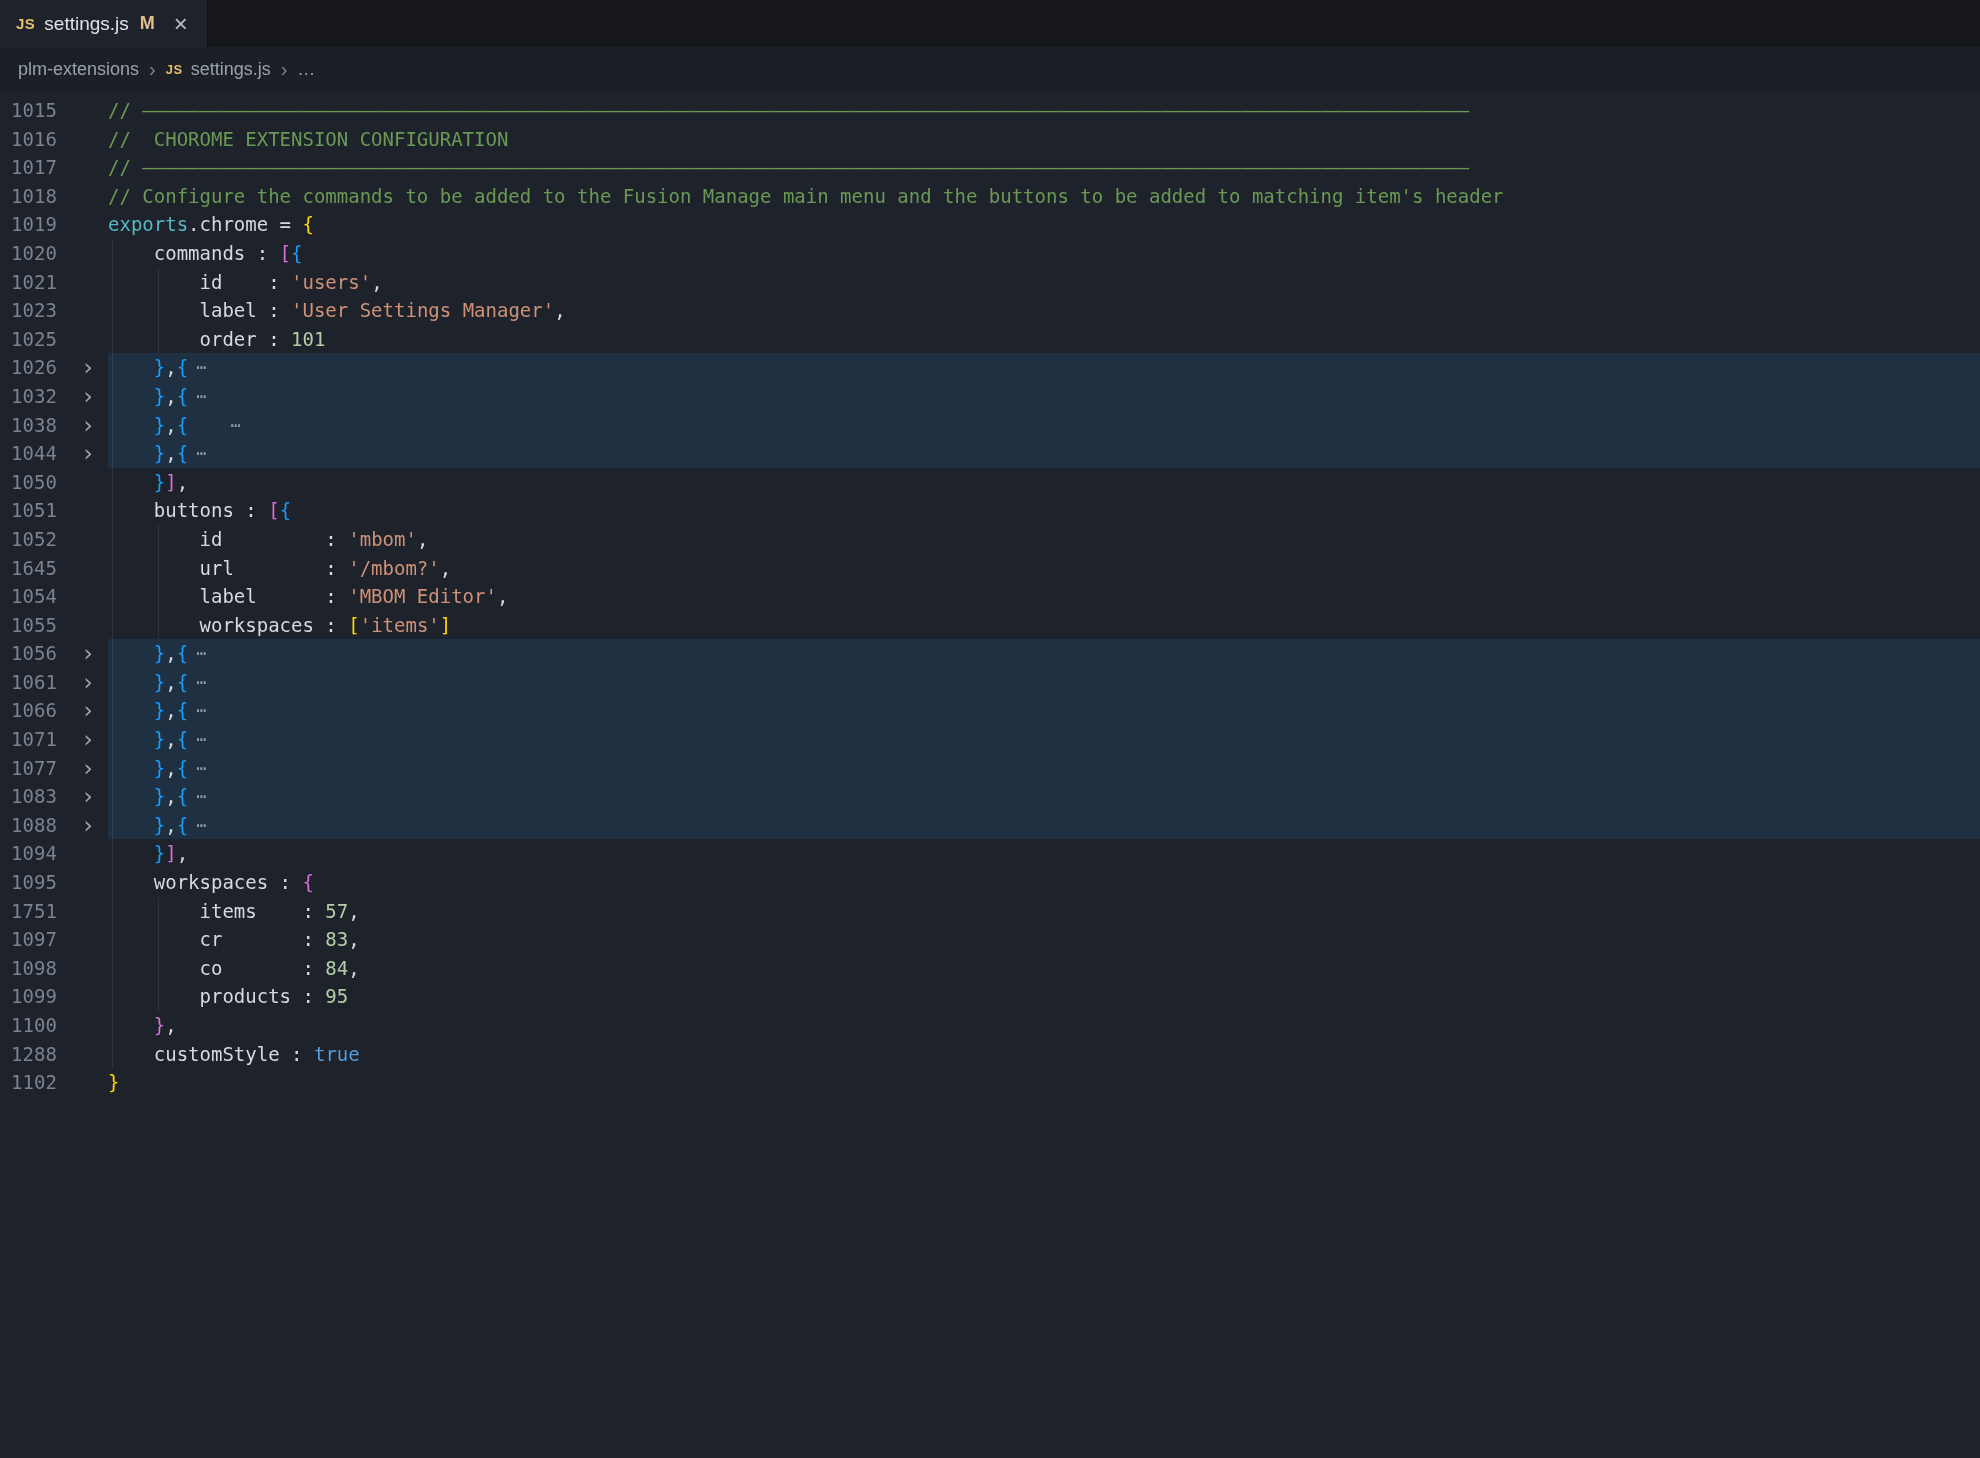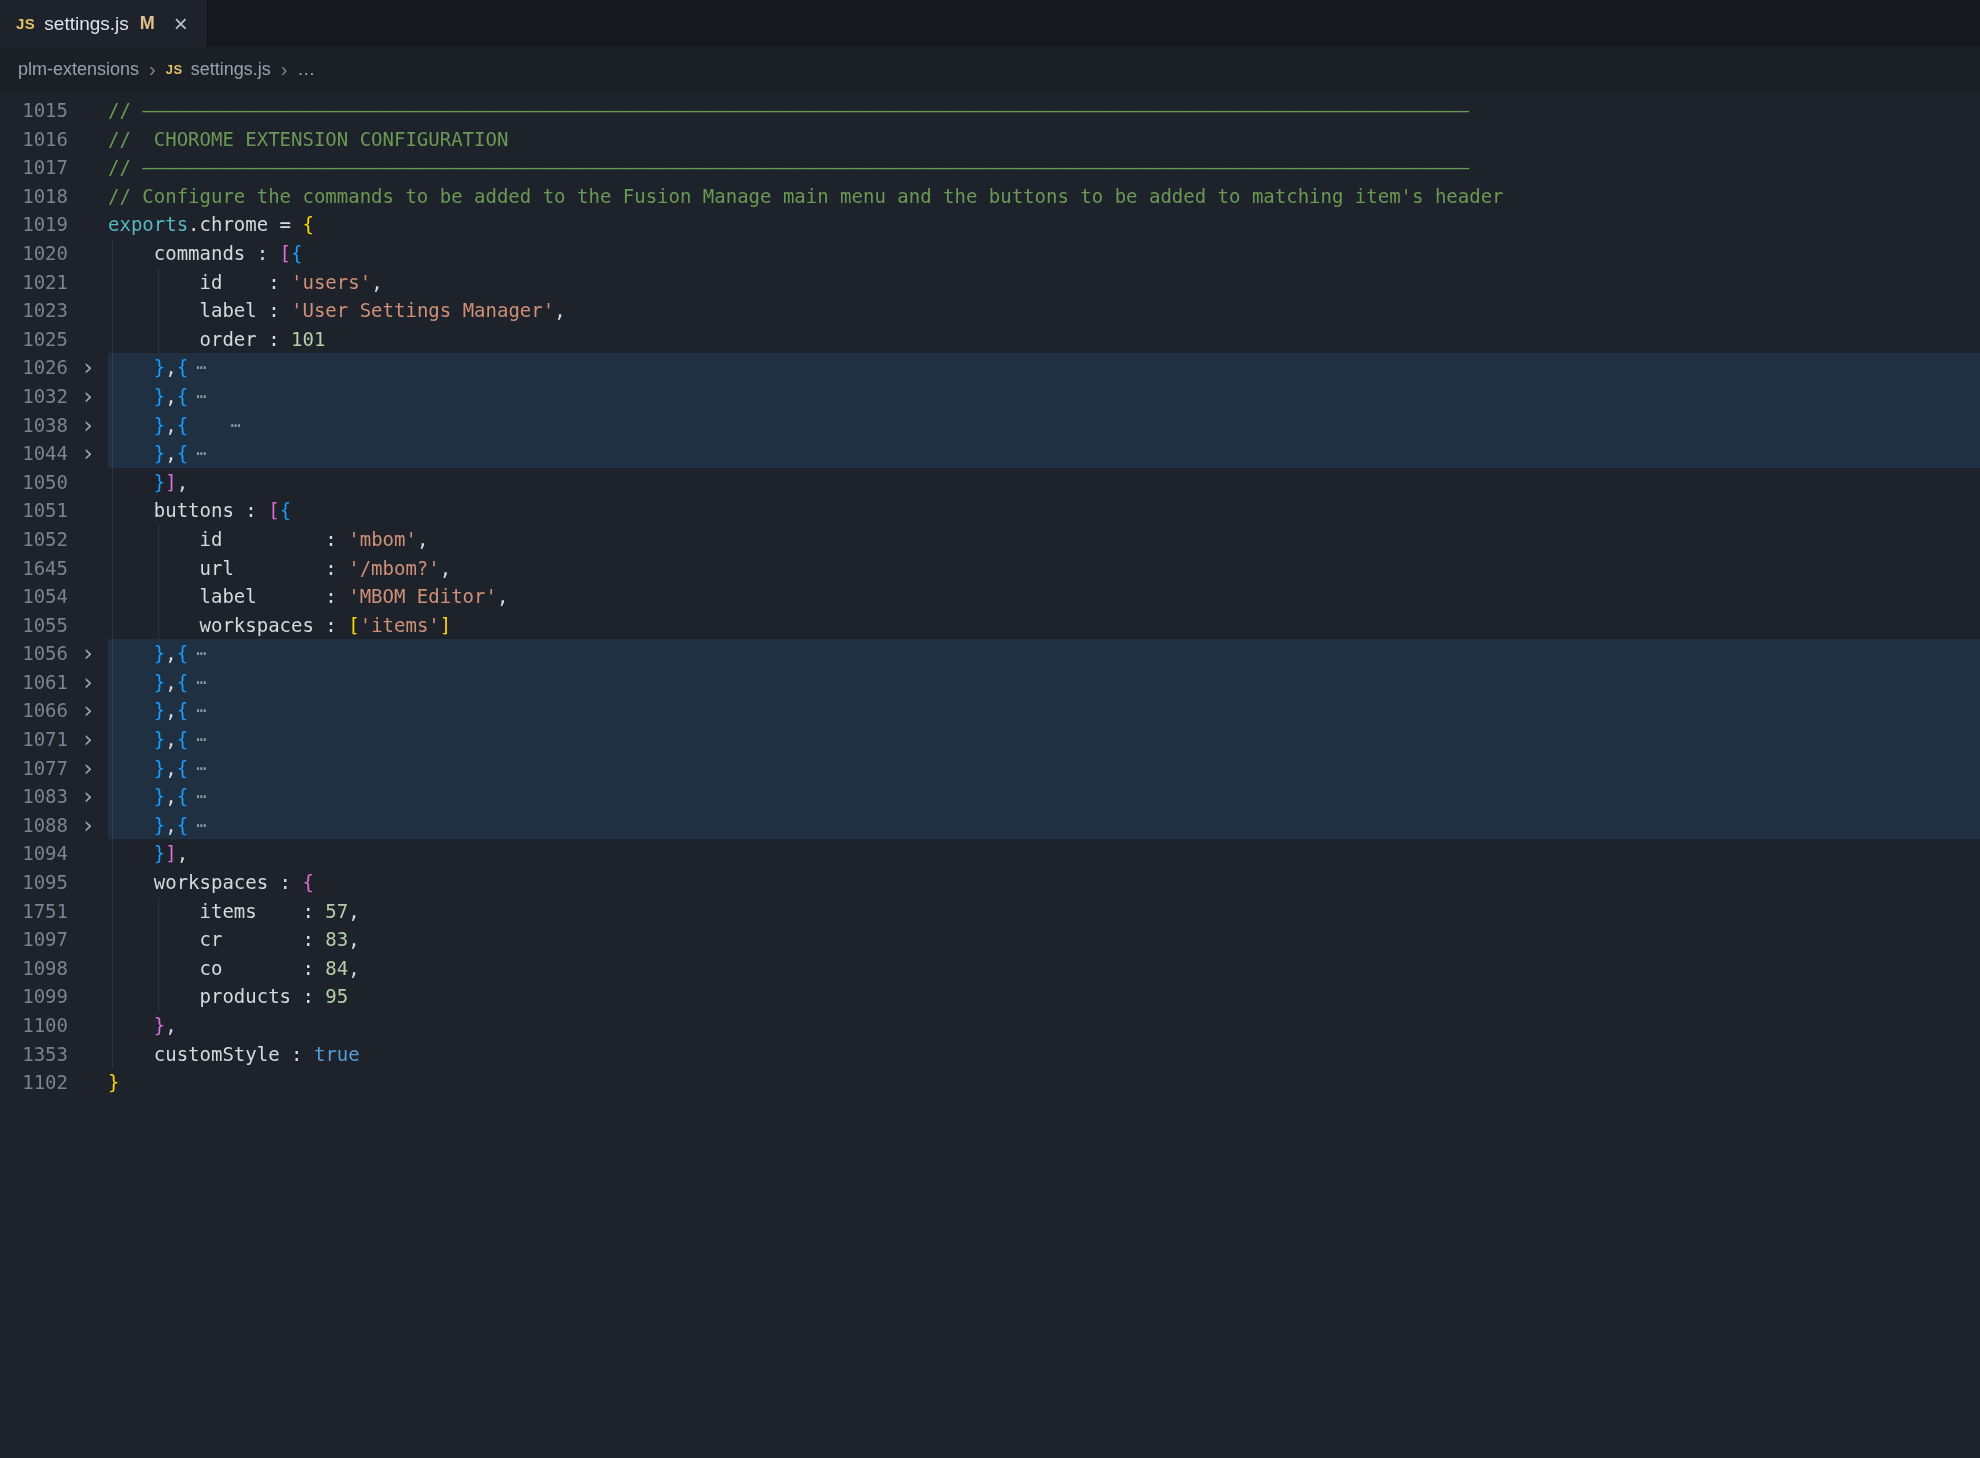--- a/index.html
+++ b/index.html
@@ -34,21 +34,21 @@
     padding-left:18px;gap:10px;font-family:"Liberation Sans",sans-serif;
     font-size:18px;color:var(--breadcrumbFg);
   }
   .bc-item{cursor:pointer}
   .bc-sep{color:#7d8591;font-size:20px;line-height:18px}
   .bc-file{display:flex;align-items:center;gap:8px;cursor:pointer}
   .breadcrumb .js-badge{font-size:13px}
   
   .editor{padding-top:5px}
   .line{display:flex;height:28.6px;line-height:28.6px;font-size:19px}
-  .ln{width:68px;flex:none;text-align:right;color:var(--lineNumber);font-size:19px}
+  .ln{width:68px;flex:none;text-align:center;color:var(--lineNumber);font-size:19px}
   .fold{
     width:40px;flex:none;text-align:center;color:#9aa2b0;
     font-size:23px;line-height:28.6px;cursor:pointer;user-select:none;
   }
   .code{flex:1 1 auto;white-space:pre;position:relative;color:var(--fgDefault)}
   .code.hl{background:var(--foldBg)}
   .guide{position:absolute;top:0;bottom:0;width:1px;background:var(--indentGuide)}
   .tk-cmt{color:var(--comment)}
   .tk-str{color:var(--string)}
   .tk-num{color:var(--number)}
@@ -248,21 +248,21 @@
         <div class="ln">1099</div>
         <div class="fold"></div>
         <div class="code"><span class="guide" style="left: calc(0ch + 4px);"></span><span class="guide" style="left: calc(4ch + 4px);"></span><span class="tk-pun">        </span><span class="tk-prop">products</span><span class="tk-pun"> : </span><span class="tk-num">95</span></div>
       </div>
       <div class="line">
         <div class="ln">1100</div>
         <div class="fold"></div>
         <div class="code"><span class="guide" style="left: calc(0ch + 4px);"></span><span class="tk-pun">    </span><span class="tk-b2">}</span><span class="tk-pun">,</span></div>
       </div>
       <div class="line">
-        <div class="ln">1353</div>
+        <div class="ln">1288</div>
         <div class="fold"></div>
         <div class="code"><span class="guide" style="left: calc(0ch + 4px);"></span><span class="tk-pun">    </span><span class="tk-prop">customStyle</span><span class="tk-pun"> : </span><span class="tk-kw">true</span></div>
       </div>
       <div class="line">
         <div class="ln">1102</div>
         <div class="fold"></div>
         <div class="code"><span class="tk-b1">}</span></div>
       </div>
     </div>
 </div>

